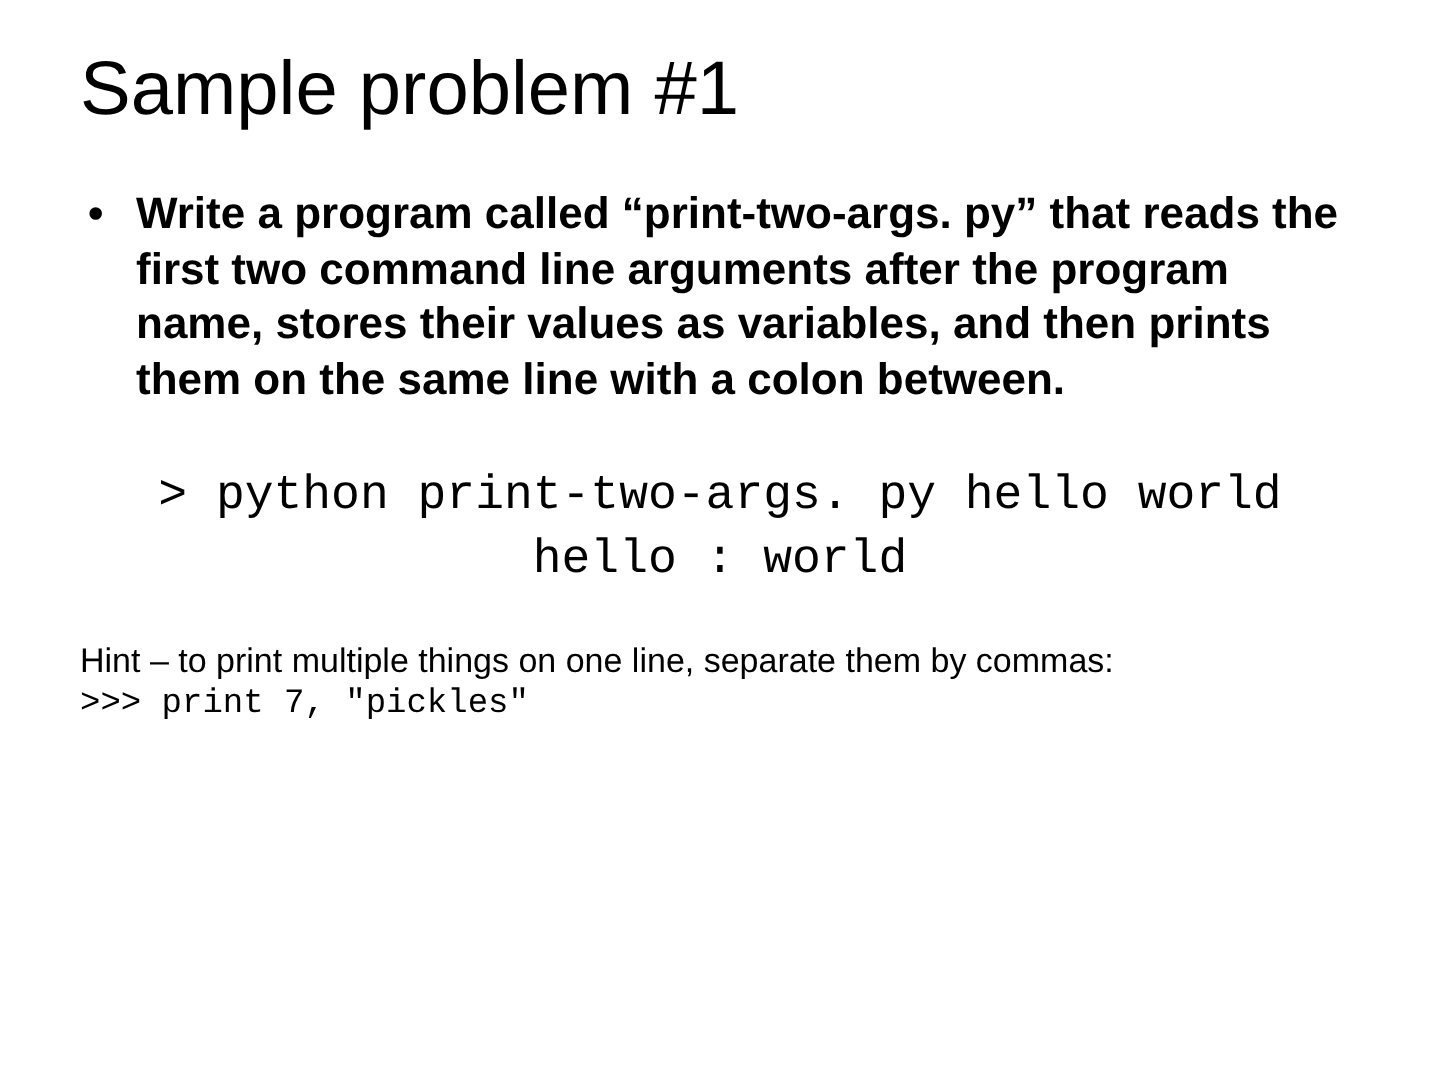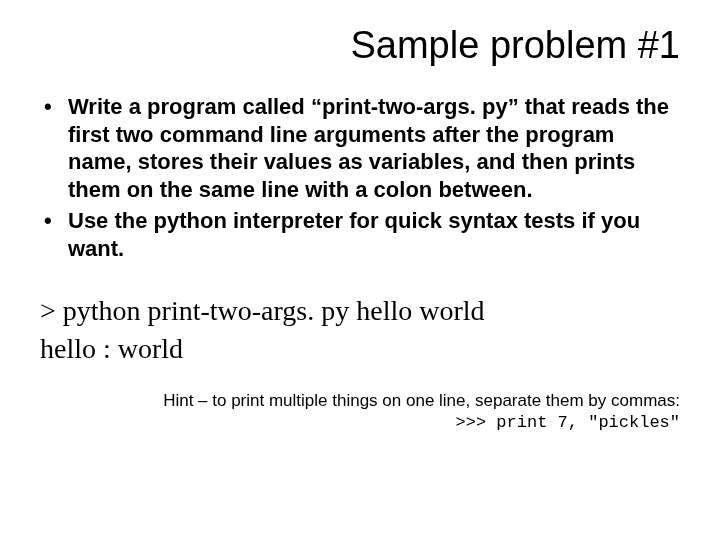--- a/index.html
+++ b/index.html
@@ -9,21 +9,21 @@
     height: 540px;
     background: #fff;
     font-family: "Comic Sans MS", "Comic Sans", cursive, sans-serif;
     color: #000;
   }
   .slide {
     padding: 18px 40px 0 40px;
     box-sizing: border-box;
   }
   .title {
-    text-align: right;
+    text-align: left;
     font-size: 38px;
     font-weight: 400;
     margin: 6px 0 26px 0;
   }
   ul.bullets {
     list-style: none;
     padding: 0;
     margin: 0 0 28px 0;
   }
   ul.bullets li {
@@ -35,44 +35,43 @@
     font-weight: bold;
   }
   ul.bullets li::before {
     content: "•";
     position: absolute;
     left: 4px;
     top: 0;
     font-size: 22px;
   }
   .code-block {
-    font-family: Liberation Serif, serif;
-    font-size: 28px;
+    font-family: Liberation Mono, monospace;
+    font-size: 24px;
     line-height: 1.35;
     margin: 30px 0 22px 0;
     white-space: pre;
+    text-align: center;
   }
   .hint {
     font-size: 17px;
     line-height: 1.3;
-    text-align: right;
   }
   .hint-code {
     font-family: "Courier New", Courier, monospace;
   }
 </style>
 </head>
 <body>
 
 <div class="slide">
   <h1 class="title">Sample problem #1</h1>
 
   <ul class="bullets">
     <li>Write a program called “print-two-args. py” that reads the first two command line arguments after the program name, stores their values as variables, and then prints them on the same line with a colon between.</li>
-    <li>Use the python interpreter for quick syntax tests if you want.</li>
   </ul>
 
   <div class="code-block"><span>&gt; python print-two-args. py hello world</span>
 <span>hello : world</span></div>
 
   <div class="hint">
     <div>Hint – to print multiple things on one line, separate them by commas:</div>
     <div class="hint-code">&gt;&gt;&gt; print 7, "pickles"</div>
   </div>
 </div>

